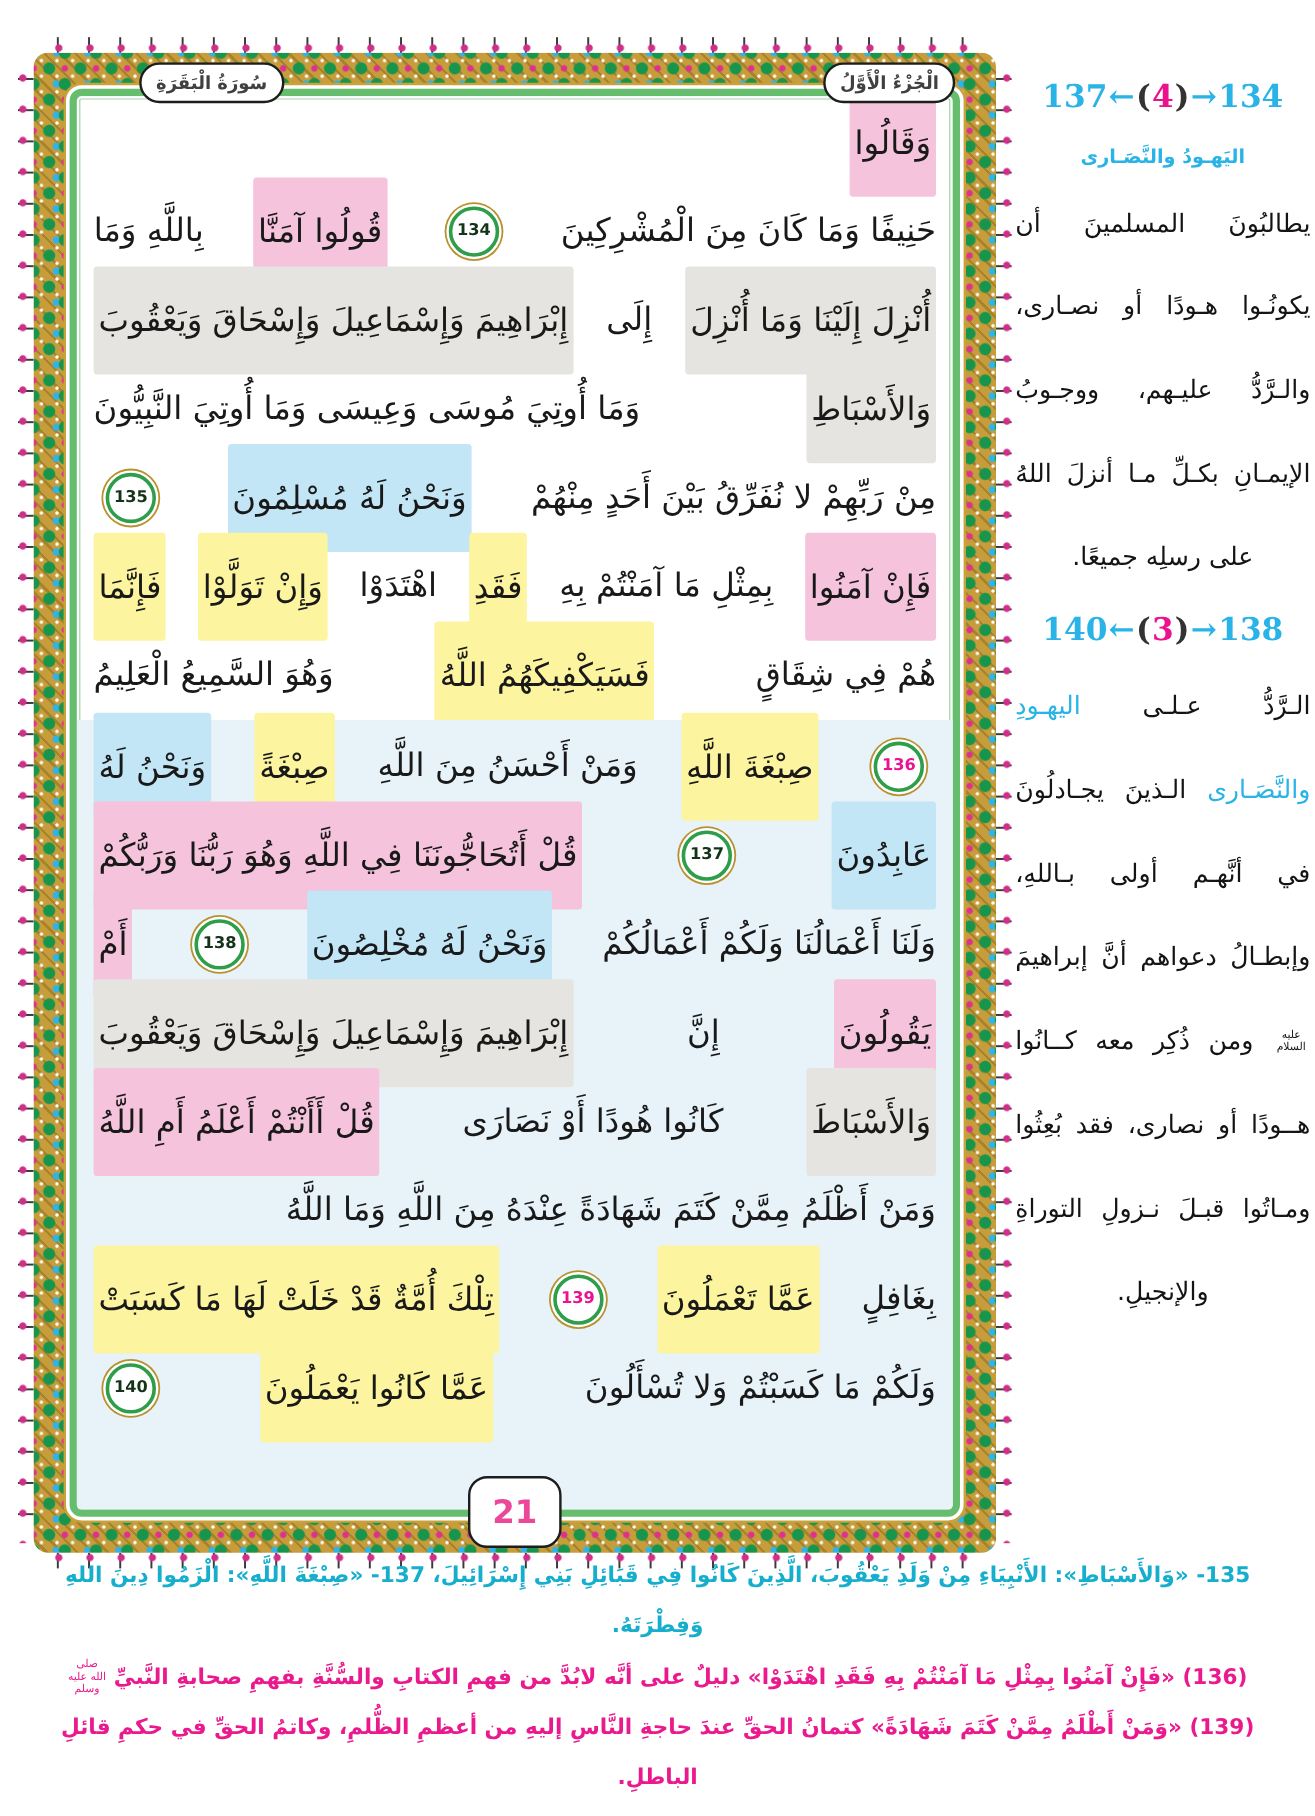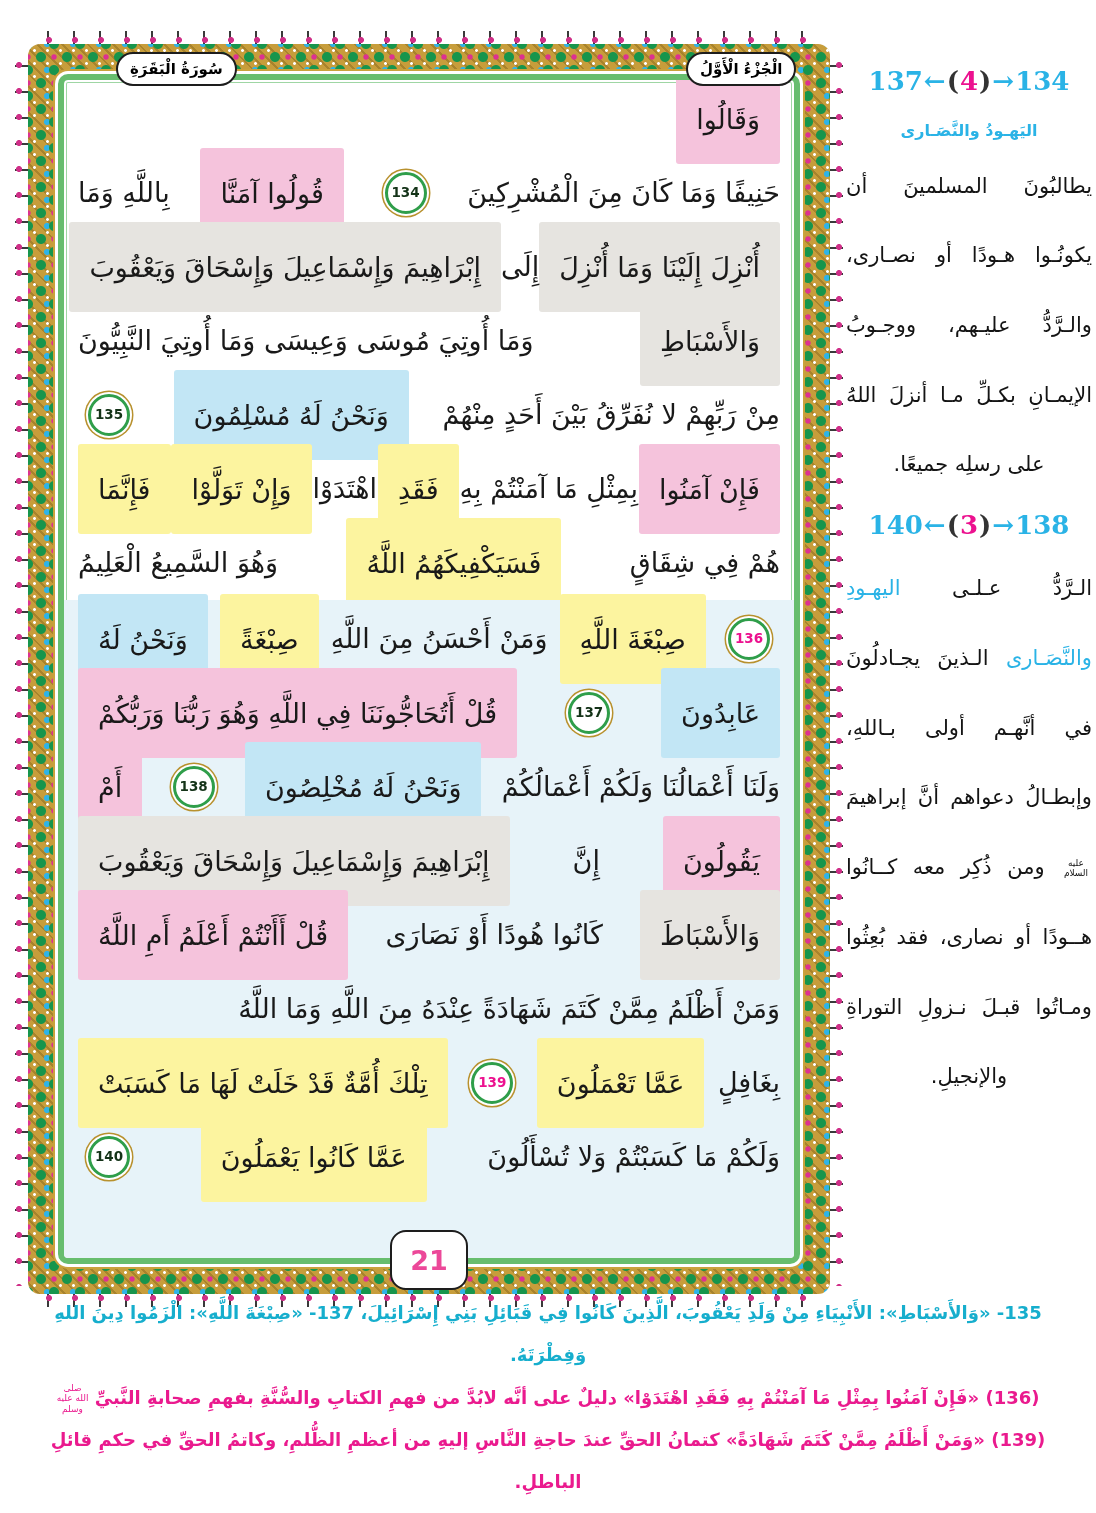--- a/index.html
+++ b/index.html
@@ -37,37 +37,37 @@
   .tips-left{left:-13px;}
   .tips-right{right:-13px;transform:scaleX(-1);}
 
   
   .sec{display:flex;flex-direction:column;padding:2px 10px 0;}
   .sec-blue{flex:1;background:var(--section-blue,#e7f3f9);}
   .qline{direction:rtl;height:74px;line-height:74px;white-space:nowrap;overflow:visible;
     display:flex;align-items:center;justify-content:space-between;
     font-size:27px;color:#191919;font-weight:500;padding:0 4px;}
   .qline > span.t{display:inline-block;}
-  .hl{padding:9px 20px 7px;border-radius:3px;}
+  .hl{padding:9px 4px 7px;border-radius:3px;}
   .hl-pink{background:var(--hl-pink,#f5c3dc);}
   .hl-yellow{background:var(--hl-yellow,#fcf49f);}
   .hl-blue{background:var(--hl-blue,#c2e6f5);}
   .hl-gray{background:var(--hl-gray,#e6e4e0);}
   .vbadge{position:relative;display:inline-flex;align-items:center;justify-content:center;flex:0 0 auto;
     width:36px;height:36px;border-radius:50%;background:#fff;border:3px solid #2f9e4a;
     box-shadow:0 0 0 2px #fff,0 0 0 3.5px #b8912e;
     font-size:13.5px;font-weight:bold;color:#143318;margin:0 10px;direction:ltr;line-height:1;}
   .vbadge::before,.vbadge::after{content:"";position:absolute;left:50%;width:11px;height:11px;
     background:#b8912e;transform:translateX(-50%) rotate(45deg);z-index:-1;}
   .vbadge::before{top:-11px;} .vbadge::after{bottom:-11px;}
   .vbadge.magenta{color:var(--magenta,#ec118f);}
 
   
   .cartouche{position:absolute;top:8px;background:#fff;border:2px solid #1d1d1d;border-radius:18px;
-    padding:6px 12px;font-size:15px;font-weight:bold;color:#000000;direction:rtl;white-space:nowrap;}
+    padding:6px 12px;font-size:15px;font-weight:bold;color:#404040;direction:rtl;white-space:nowrap;}
   .cartouche.surah{left:88px;}
   .cartouche.juz{left:658px;}
   .pagenum{position:absolute;left:50%;transform:translateX(-50%);top:1186px;width:74px;height:56px;
     background:#fff;border:2px solid #1d1d1d;border-radius:16px;display:flex;align-items:center;
     justify-content:center;font-size:27px;font-weight:bold;color:#ec4899;}
 
   
   .sidebar{position:absolute;left:846px;top:56px;width:246px;direction:rtl;}
   .route{direction:ltr;display:flex;justify-content:center;align-items:center;gap:1px;
     font-family:"DejaVu Serif",serif;font-weight:bold;font-size:26px;color:var(--cyan,#2ab3e6);

